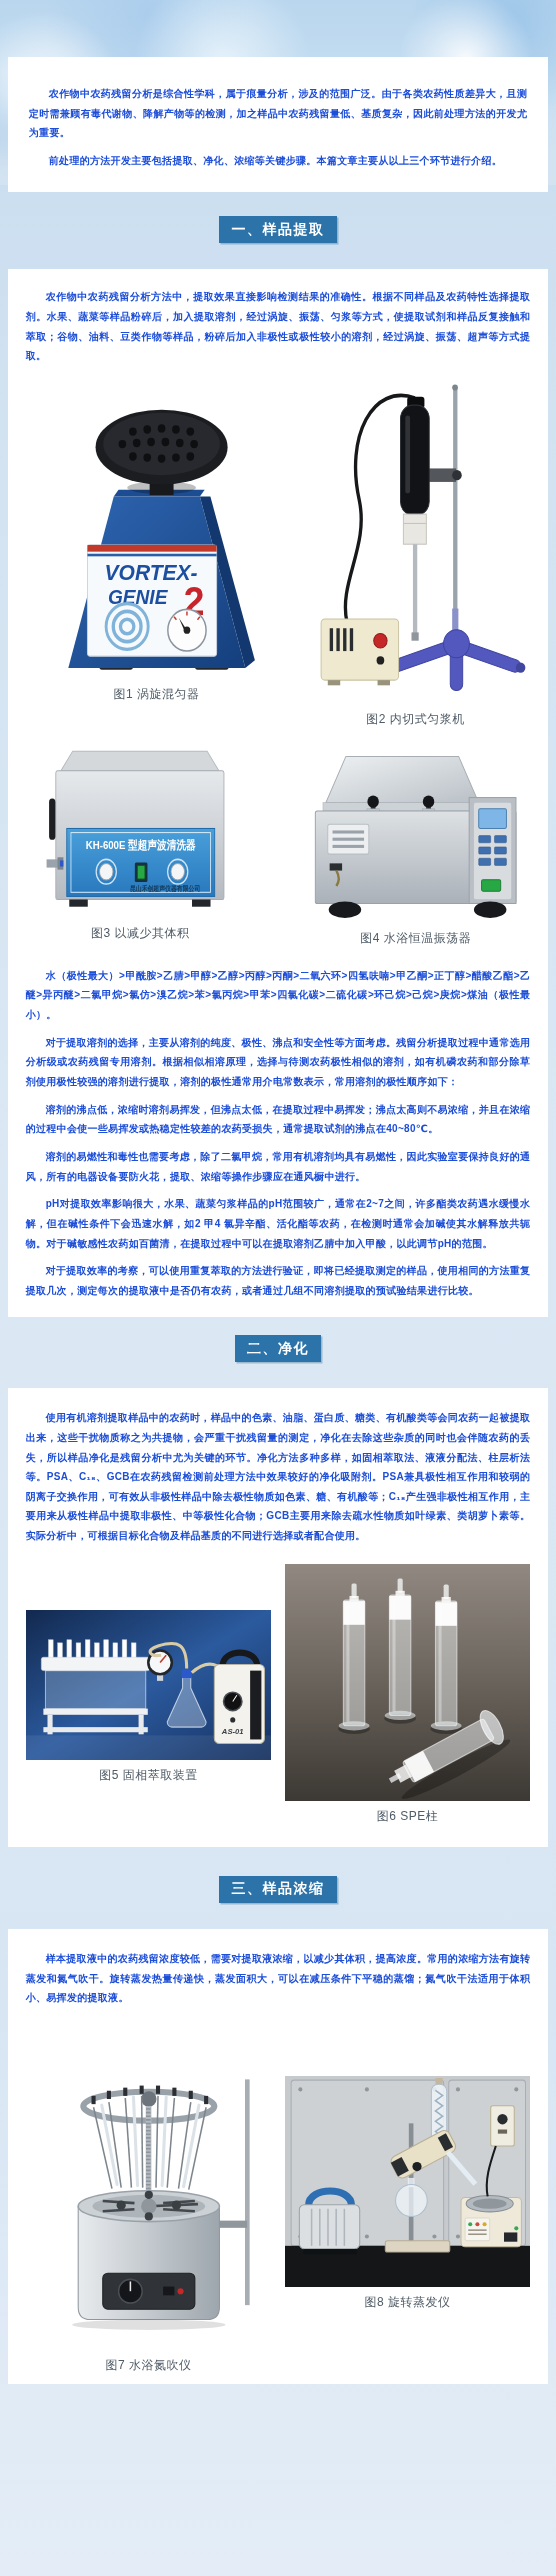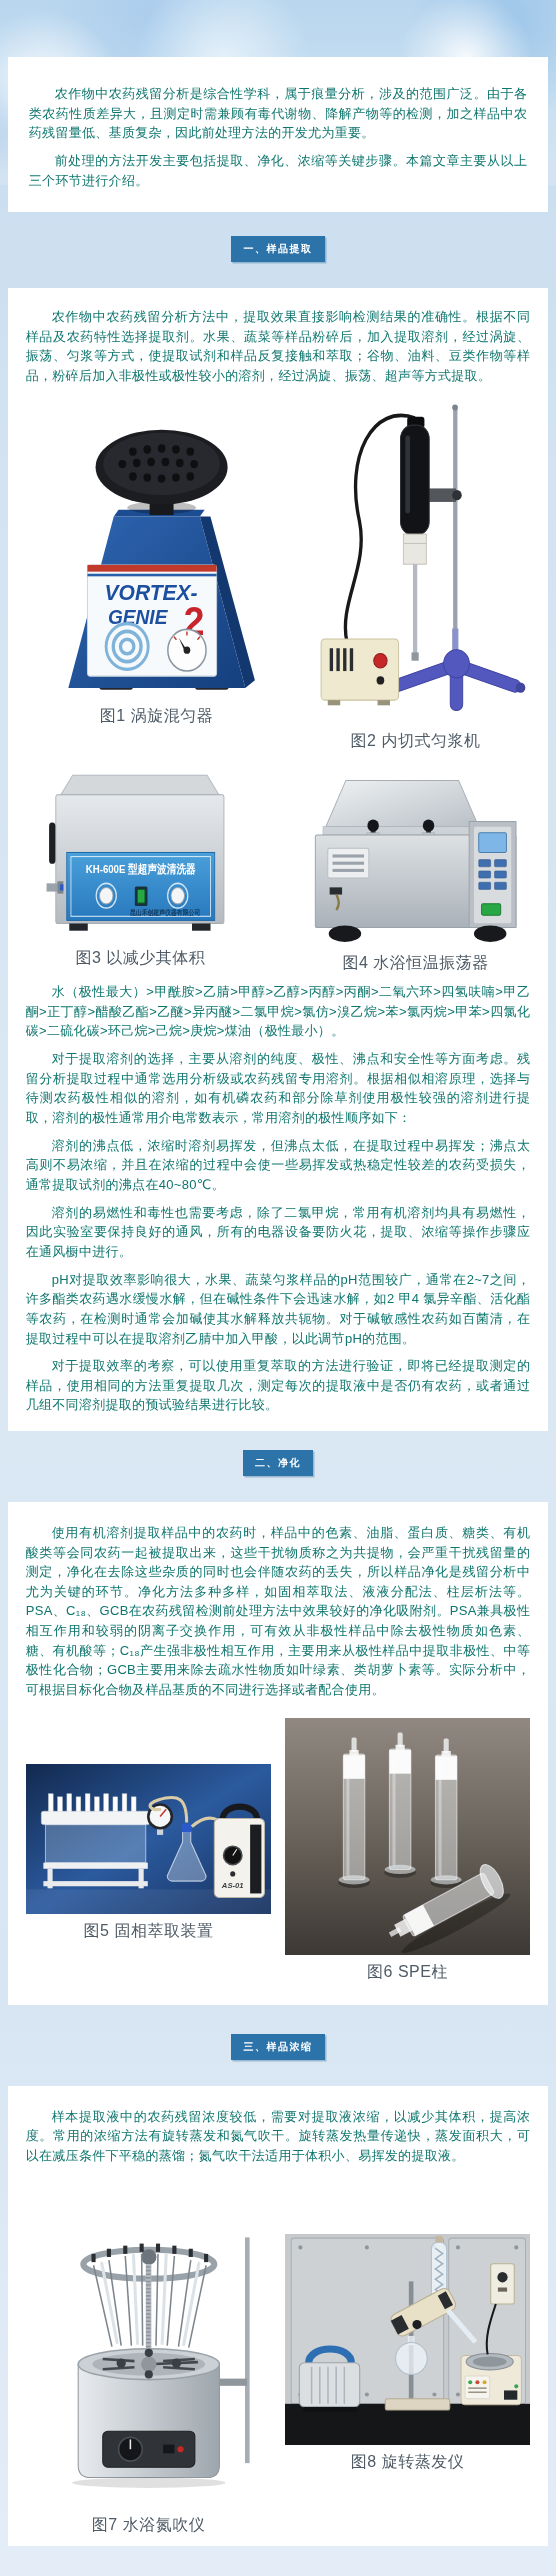--- a/index.html
+++ b/index.html
@@ -36,59 +36,60 @@
     position: relative;
     background: #ffffff;
     margin: 0 8.2px;
   }
   .card-intro   { padding: 27px 20.6px 18.5px; }
   .card-section { padding: 18.5px 17.5px 13px; }
   .card-s2      { padding: 20.6px 17.5px 21.6px; }
   .card-s3      { padding: 20.6px 17.5px 10.3px; }
 
   .para {
-    font-size: 13px;
+    font-size: 10px;
     line-height: 19.6px;
-    color: #0f766e;
+    color: #1d4ed8;
     text-align: justify;
     text-indent: 2em;
     margin: 0 0 8.2px 0;
     letter-spacing: 0.3px;
+    font-weight: bold;
   }
   .para:last-child { margin-bottom: 3.1px; }
 
   .section-banner {
     display: table;
     margin: 24px auto 26px;
     background: #2b73a9;
     color: #ffffff;
-    font-size: 10px;
+    font-size: 14px;
     font-weight: bold;
     line-height: 17.5px;
     letter-spacing: 1.5px;
     padding: 4.6px 12.4px;
     box-shadow: 1.5px 1.5px 0 rgba(37, 98, 141, 0.35);
   }
   .banner-2 { margin-top: 18.5px; }
   .banner-3 { margin-top: 29px; }
 
   .fig-row {
     display: flex;
     gap: 13.4px;
     align-items: flex-start;
     margin: 3.1px 0 14.4px 0;
   }
-  .fig-row-2 { margin-top: 11.3px; margin-bottom: 8px; gap: 46px; }
+  .fig-row-2 { margin-top: 11.3px; margin-bottom: 19px; gap: 46px; }
   .fig-row-s2 { margin-top: 18.5px; margin-bottom: 0; }
   .fig-row-s3 { margin-top: 58px; margin-bottom: 0; }
   .fig { flex: 1 1 0; text-align: center; min-width: 0; }
   .fig-photo { display: block; width: 100%; background: #ffffff; }
   .fig-photo-inset { width: 88%; margin: 0 auto; }
   .fig-caption {
-    font-size: 16px;
+    font-size: 12px;
     color: #4f5b66;
     margin-top: 7.2px;
     letter-spacing: 0.5px;
   }
   .cap-lift { margin-top: 23px; }
   .m-top-20 { margin-top: 10.3px; }
   .m-top-90 { margin-top: 46px; }
 </style>
 </head>
 <body>

